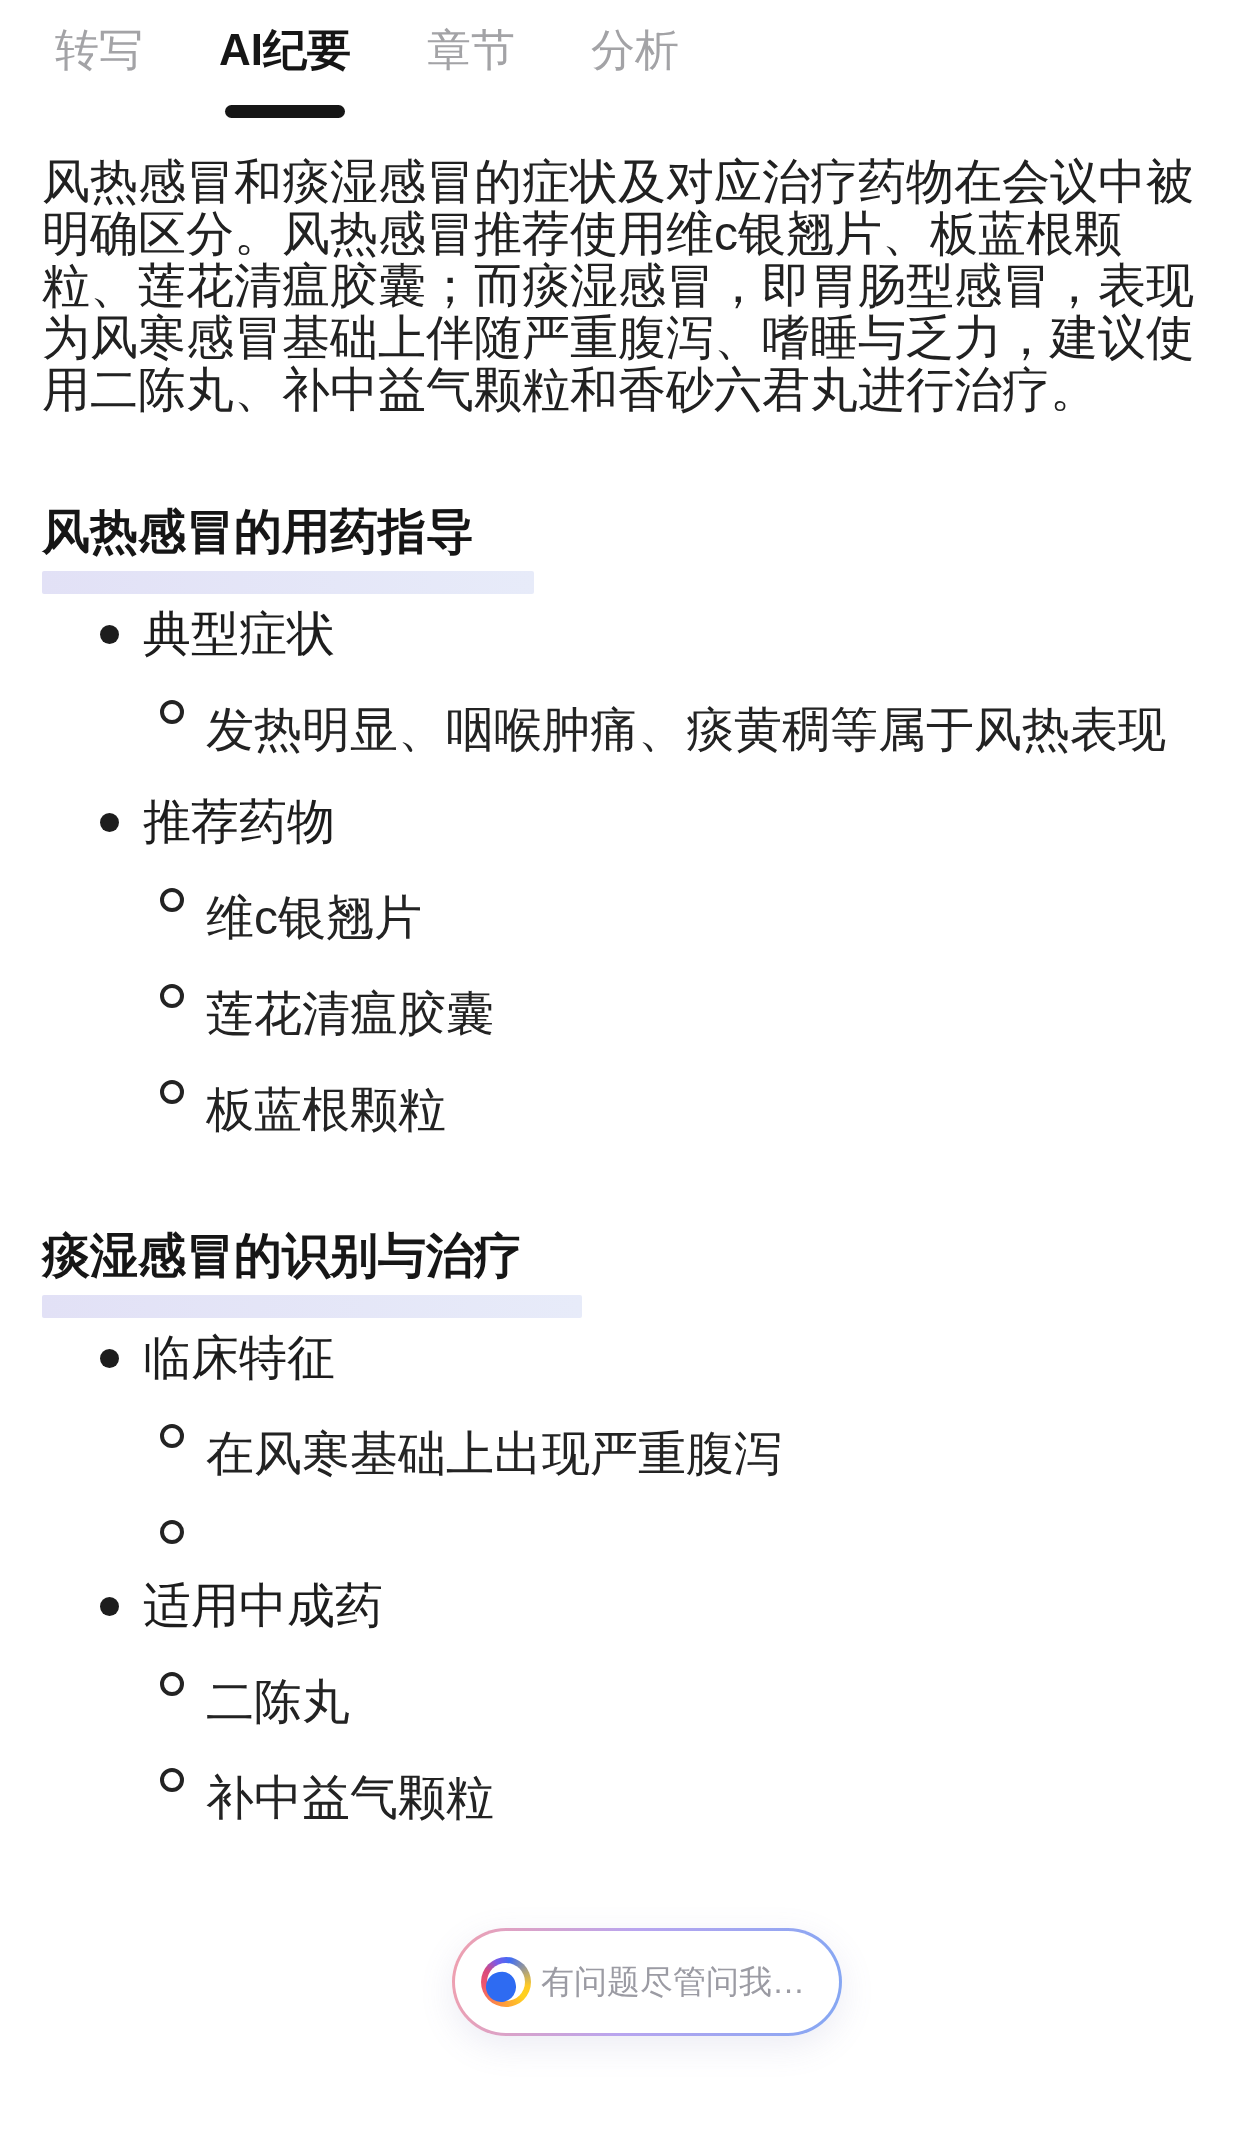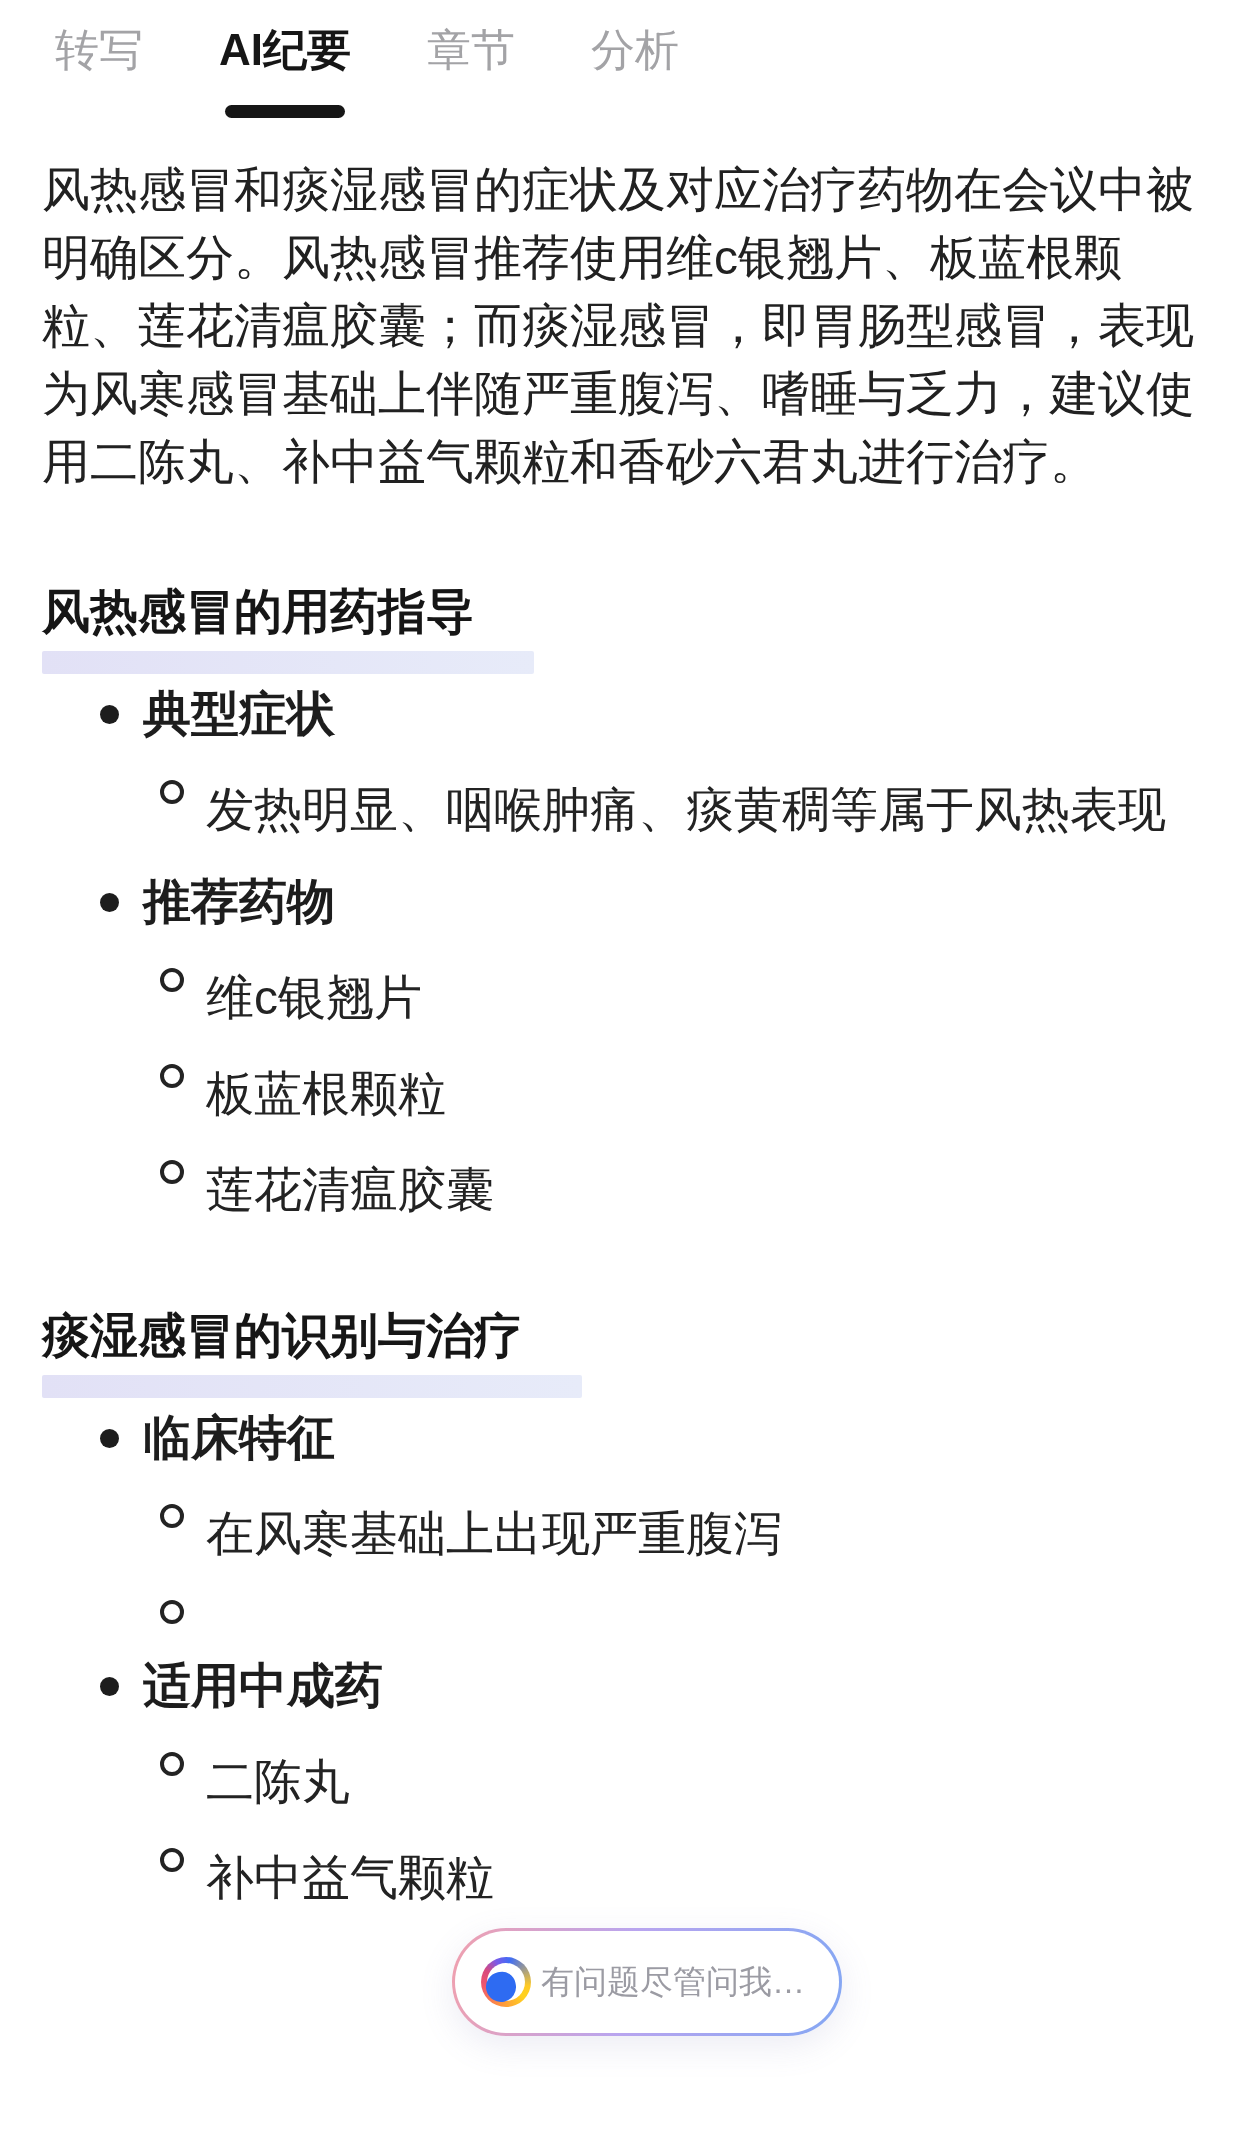--- a/index.html
+++ b/index.html
@@ -29,34 +29,34 @@
     padding:0 0 44px;position:relative;
   }
   .tab.active{color:#161616;font-weight:700;}
   .tab .indicator{
     position:absolute;left:6px;right:6px;bottom:4px;height:13px;
     border-radius:8px;background:#161616;
   }
 
   
   .content{padding:0 42px;}
-  .intro{margin:34px 0 0;font-size:48px;line-height:68px;color:#212121;}
+  .intro{margin:34px 0 0;font-size:48px;line-height:52px;color:#212121;}
 
   .section{margin-top:80px;}
   .section h2{
     position:relative;display:inline-block;margin:0;
     font-size:48px;line-height:72px;font-weight:700;color:#161616;
   }
   .h-highlight{
     position:absolute;left:0;right:-60px;bottom:-26px;height:23px;
     background:linear-gradient(90deg,var(--hl1),var(--hl2));
     border-radius:2px;z-index:0;
   }
   .list{list-style:none;margin:36px 0 0;padding:0;}
-  .li1{display:flex;align-items:center;margin-top:32px;font-size:48px;line-height:60px;font-weight:700;color:#1d1d1d;}
+  .li1{display:flex;align-items:center;margin-top:32px;font-size:48px;line-height:60px;font-weight:400;color:#1d1d1d;}
   .li1 .dot{width:19px;height:19px;border-radius:50%;background:#1d1d1d;margin:0 24px 0 58px;flex:none;}
   .li2{display:flex;margin-top:36px;font-size:48px;line-height:60px;font-weight:400;color:#232323;}
   .li2 .circ{width:16px;height:16px;border-radius:50%;border:4px solid #232323;background:#fff;margin:0 22px 0 118px;flex:none;}
 
   
   .ask-pill-wrap{
     appearance:none;border:0;margin:0;cursor:pointer;
     position:absolute;left:452px;top:1928px;z-index:10;
     padding:3px;border-radius:70px;
     background:linear-gradient(100deg,var(--pill1) 0%,var(--pill2) 45%,var(--pill3) 100%);
@@ -111,25 +111,25 @@
             <li class="li1">
               <span class="dot"></span>
               <span class="li1-text">推荐药物</span>
             </li>
             <li class="li2">
               <span class="circ"></span>
               <span class="li2-text">维c银翘片</span>
             </li>
             <li class="li2">
               <span class="circ"></span>
-              <span class="li2-text">板蓝根颗粒</span>
+              <span class="li2-text">莲花清瘟胶囊</span>
             </li>
             <li class="li2">
               <span class="circ"></span>
-              <span class="li2-text">莲花清瘟胶囊</span>
+              <span class="li2-text">板蓝根颗粒</span>
             </li>
           </ul></section>
         <section class="section"><h2><span class="h-text">痰湿感冒的识别与治疗</span><span class="h-highlight"></span></h2><ul class="list">
             <li class="li1">
               <span class="dot"></span>
               <span class="li1-text">临床特征</span>
             </li>
             <li class="li2">
               <span class="circ"></span>
               <span class="li2-text">在风寒基础上出现严重腹泻</span>

